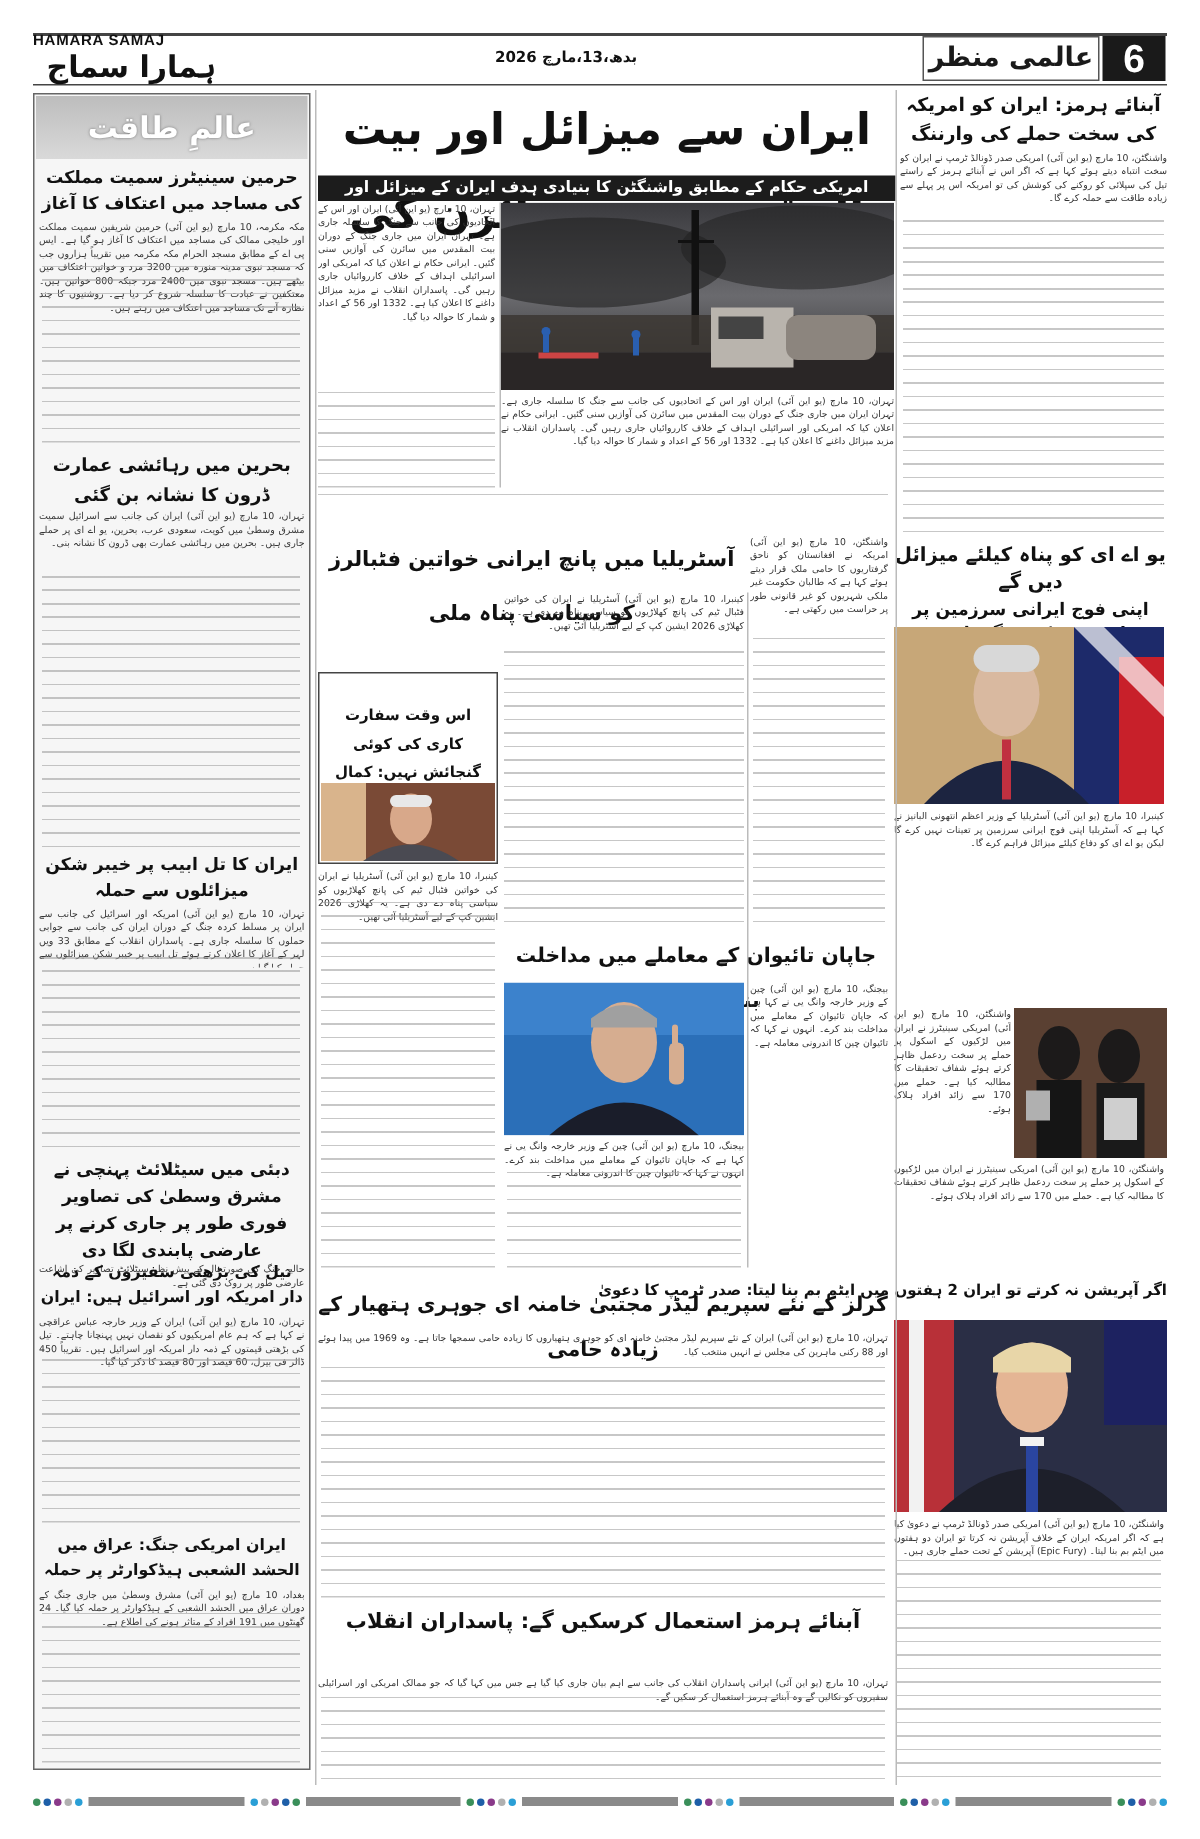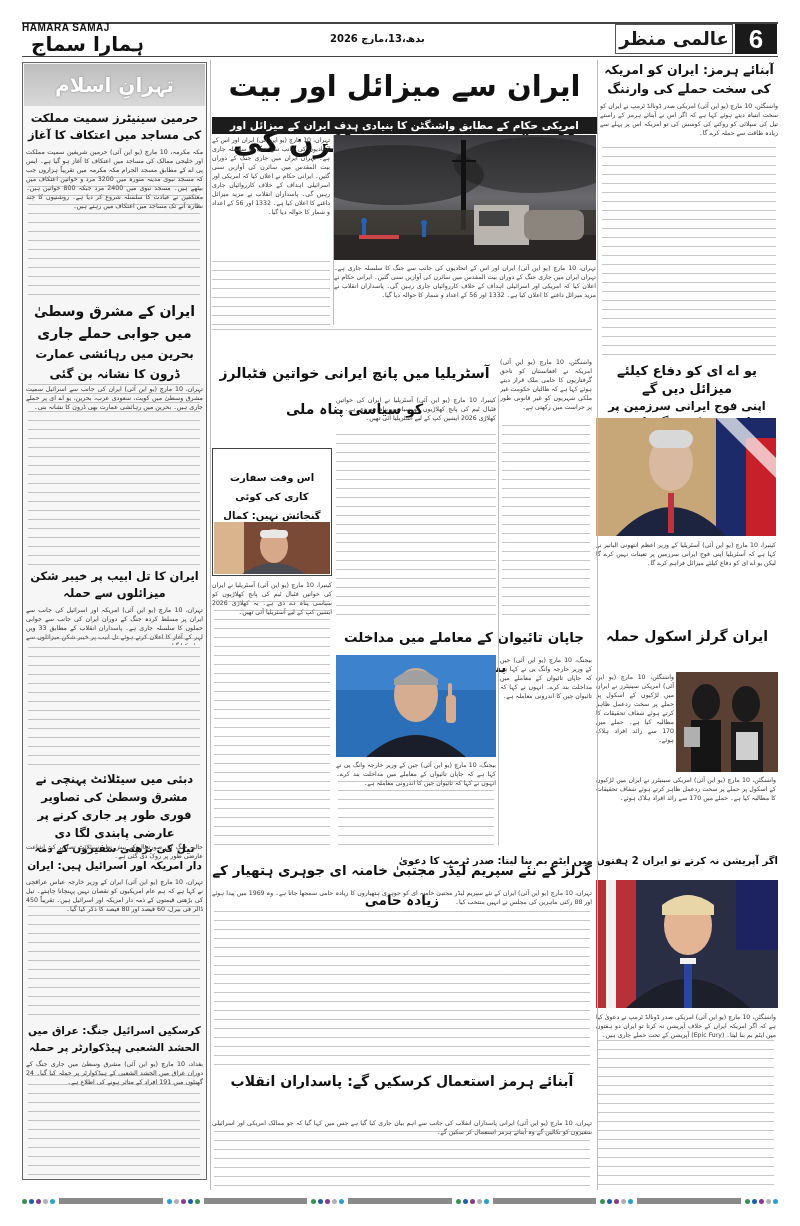--- a/index.html
+++ b/index.html
@@ -41,30 +41,29 @@
 
 <div class="abs logo-box">
   <div class="logo-en">HAMARA SAMAJ</div>
   <div class="logo-ur">ہمارا سماج</div>
 </div>
 <div class="abs date">بدھ،13،مارچ 2026</div>
 <div class="abs section-box">عالمی منظر</div>
 <div class="abs page-num">6</div>
 
 <div class="abs left-col"></div>
-<div class="abs alam-banner">تہرانِ اسلام</div>
+<div class="abs alam-banner">عالمِ طاقت</div>
 
 <div class="abs" style="left:26px;top:110px;width:177px;">
   <div class="lc-head" style="font-size:11.5px;">حرمین سینیٹرز سمیت مملکت کی مساجد میں اعتکاف کا آغاز</div>
   <div class="lc-body" style="height:140px;overflow:hidden;margin-top:3px;">مکہ مکرمہ، 10 مارچ (یو این آئی) حرمین شریفین سمیت مملکت اور خلیجی ممالک کی مساجد میں اعتکاف کا آغاز ہو گیا ہے۔ ایس پی اے کے مطابق مسجد الحرام مکہ مکرمہ میں تقریباً ہزاروں جب کہ مسجد نبوی مدینہ منورہ میں 3200 مرد و خواتین اعتکاف میں بیٹھے ہیں۔ مسجد نبوی میں 2400 مرد جبکہ 800 خواتین ہیں۔ معتکفین نے عبادت کا سلسلہ شروع کر دیا ہے۔ روشنیوں کا چند نظارہ آنے تک مساجد میں اعتکاف میں رہتے ہیں۔</div>
 </div>
 <div class="abs hatch" style="left:28px;top:175px;width:172px;height:120px;"></div>
 
 <div class="abs" style="left:26px;top:300px;width:177px;">
-  <div class="lc-head" style="font-size:14px;line-height:22px;">ایران کے مشرق وسطیٰ میں جوابی حملے جاری</div>
   <div class="lc-head" style="font-size:12px;line-height:20px;">بحرین میں رہائشی عمارت ڈرون کا نشانہ بن گئی</div>
   <div class="lc-body" style="height:30px;overflow:hidden;">تہران، 10 مارچ (یو این آئی) ایران کی جانب سے اسرائیل سمیت مشرق وسطیٰ میں کویت، سعودی عرب، بحرین، یو اے ای پر حملے جاری ہیں۔ بحرین میں رہائشی عمارت بھی ڈرون کا نشانہ بنی۔</div>
 </div>
 <div class="abs hatch" style="left:28px;top:380px;width:172px;height:185px;"></div>
 
 <div class="abs" style="left:26px;top:568px;width:177px;">
   <div class="lc-head" style="font-size:11.5px;">ایران کا تل ابیب پر خیبر شکن میزائلوں سے حملہ</div>
   <div class="lc-body" style="height:40px;overflow:hidden;margin-top:3px;">تہران، 10 مارچ (یو این آئی) امریکہ اور اسرائیل کی جانب سے ایران پر مسلط کردہ جنگ کے دوران ایران کی جانب سے جوابی حملوں کا سلسلہ جاری ہے۔ پاسداران انقلاب کے مطابق 33 ویں لہر کے آغاز کا اعلان کرتے ہوئے تل ابیب پر خیبر شکن میزائلوں سے حملہ کیا گیا ہے۔</div>
 </div>
 <div class="abs hatch" style="left:28px;top:630px;width:172px;height:135px;"></div>
@@ -74,21 +73,21 @@
   <div class="lc-body" style="height:20px;overflow:hidden;">حالیہ جنگ کی صورتحال کے پیش نظر سیٹلائٹ تصاویر کی اشاعت عارضی طور پر روک دی گئی ہے۔</div>
 </div>
 
 <div class="abs" style="left:26px;top:840px;width:177px;">
   <div class="lc-head" style="font-size:10.5px;">تیل کی بڑھتی سفیروں کے ذمہ دار امریکہ اور اسرائیل ہیں: ایران</div>
   <div class="lc-body" style="height:40px;overflow:hidden;margin-top:3px;">تہران، 10 مارچ (یو این آئی) ایران کے وزیر خارجہ عباس عراقچی نے کہا ہے کہ ہم عام امریکیوں کو نقصان نہیں پہنچانا چاہتے۔ تیل کی بڑھتی قیمتوں کے ذمہ دار امریکہ اور اسرائیل ہیں۔ تقریباً 450 ڈالر فی بیرل، 60 فیصد اور 80 فیصد کا ذکر کیا گیا۔</div>
 </div>
 <div class="abs hatch" style="left:28px;top:905px;width:172px;height:110px;"></div>
 
 <div class="abs" style="left:26px;top:1022px;width:177px;">
-  <div class="lc-head" style="font-size:10.5px;">کرسکیں اسرائیل جنگ: عراق میں الحشد الشعبی ہیڈکوارٹر پر حملہ</div>
+  <div class="lc-head" style="font-size:10.5px;">ایران امریکی جنگ: عراق میں الحشد الشعبی ہیڈکوارٹر پر حملہ</div>
   <div class="lc-body" style="height:30px;overflow:hidden;margin-top:3px;">بغداد، 10 مارچ (یو این آئی) مشرق وسطیٰ میں جاری جنگ کے دوران عراق میں الحشد الشعبی کے ہیڈکوارٹر پر حملہ کیا گیا۔ 24 گھنٹوں میں 191 افراد کے متاثر ہونے کی اطلاع ہے۔</div>
 </div>
 <div class="abs hatch" style="left:28px;top:1075px;width:172px;height:100px;"></div>
 
 <div class="abs main-head">ایران سے میزائل اور بیت المقدس میں سائرن کی گونج</div>
 <div class="abs main-strap">امریکی حکام کے مطابق واشنگٹن کا بنیادی ہدف ایران کے میزائل اور جوہری پروگرام کو تباہ کرنا ہے</div>
 
 <div class="abs photo" style="left:334px;top:135px;width:262px;height:125px;">
   <svg width="262" height="125" viewBox="0 0 262 125">
     <defs>
@@ -120,39 +119,38 @@
 <div class="abs body-text" style="left:334px;top:263px;width:262px;height:62px;">تہران، 10 مارچ (یو این آئی) ایران اور اس کے اتحادیوں کی جانب سے جنگ کا سلسلہ جاری ہے۔ تہران ایران میں جاری جنگ کے دوران بیت المقدس میں سائرن کی آوازیں سنی گئیں۔ ایرانی حکام نے اعلان کیا کہ امریکی اور اسرائیلی اہداف کے خلاف کارروائیاں جاری رہیں گی۔ پاسداران انقلاب نے مزید میزائل داغنے کا اعلان کیا ہے۔ 1332 اور 56 کے اعداد و شمار کا حوالہ دیا گیا۔</div>
 <div class="abs hatch" style="left:212px;top:260px;width:118px;height:65px;"></div>
 
 <div class="abs" style="left:600px;top:60px;width:178px;">
   <div class="head" style="font-size:12.5px;line-height:19px;">آبنائے ہرمز: ایران کو امریکہ کی سخت حملے کی وارننگ</div>
   <div class="body-text" style="height:250px;margin-top:3px;">واشنگٹن، 10 مارچ (یو این آئی) امریکی صدر ڈونالڈ ٹرمپ نے ایران کو سخت انتباہ دیتے ہوئے کہا ہے کہ اگر اس نے آبنائے ہرمز کے راستے تیل کی سپلائی کو روکنے کی کوشش کی تو امریکہ اس پر پہلے سے زیادہ طاقت سے حملہ کرے گا۔</div>
 </div>
 <div class="abs hatch" style="left:602px;top:140px;width:174px;height:215px;"></div>
 
 <div class="abs" style="left:596px;top:362px;width:182px;">
-  <div class="head" style="font-size:13px;line-height:18px;">یو اے ای کو دفاع کیلئے میزائل دیں گے</div>
+  <div class="head" style="font-size:13px;line-height:18px;">یو اے ای کو پناہ کیلئے میزائل دیں گے</div>
   <div class="head" style="font-size:11.5px;line-height:16px;">اپنی فوج ایرانی سرزمین پر تعینات نہیں کریں گے: انتھونی البانیز</div>
 </div>
 <div class="abs photo" style="left:596px;top:418px;width:180px;height:118px;">
   <svg width="180" height="118" viewBox="0 0 180 118">
     <rect width="180" height="118" fill="#c7a778"></rect>
     <rect x="120" y="0" width="60" height="118" fill="#1d2a6a"></rect>
     <rect x="150" y="20" width="30" height="98" fill="#c8202a"></rect>
     <path d="M120 0 L180 60 L180 40 L140 0 Z" fill="#fff" opacity="0.7"></path>
     <ellipse cx="75" cy="45" rx="22" ry="28" fill="#d9b9a0"></ellipse>
     <rect x="53" y="12" width="44" height="18" rx="9" fill="#d8d8d8"></rect>
     <path d="M20 118 Q75 60 130 118 Z" fill="#1c2440"></path>
     <rect x="72" y="75" width="6" height="40" fill="#c03040"></rect>
   </svg>
 </div>
 <div class="abs body-text" style="left:596px;top:540px;width:180px;height:78px;">کینبرا، 10 مارچ (یو این آئی) آسٹریلیا کے وزیر اعظم انتھونی البانیز نے کہا ہے کہ آسٹریلیا اپنی فوج ایرانی سرزمین پر تعینات نہیں کرے گا لیکن یو اے ای کو دفاع کیلئے میزائل فراہم کرے گا۔</div>
 
 <div class="abs" style="left:596px;top:625px;width:182px;">
-  <div class="head" style="font-size:14px;line-height:22px;">ایران گرلز اسکول حملہ</div>
 </div>
 <div class="abs photo" style="left:676px;top:672px;width:102px;height:100px;">
   <svg width="102" height="100" viewBox="0 0 102 100">
     <rect width="102" height="100" fill="#5a4032"></rect>
     <ellipse cx="30" cy="30" rx="14" ry="18" fill="#1c1a1a"></ellipse>
     <ellipse cx="70" cy="32" rx="14" ry="18" fill="#1c1a1a"></ellipse>
     <rect x="15" y="48" width="30" height="52" fill="#151515"></rect>
     <rect x="55" y="50" width="32" height="50" fill="#1a1a1a"></rect>
     <rect x="60" y="60" width="22" height="28" fill="#cfcfcf"></rect>
     <rect x="8" y="55" width="16" height="20" fill="#b0b0b0"></rect>

